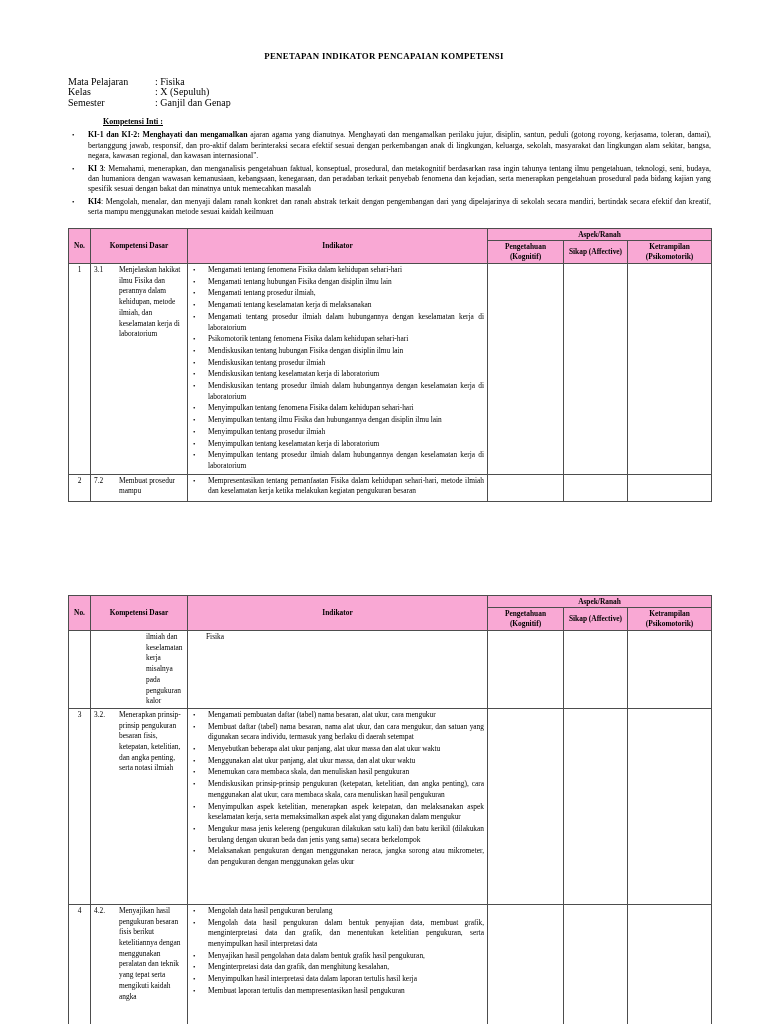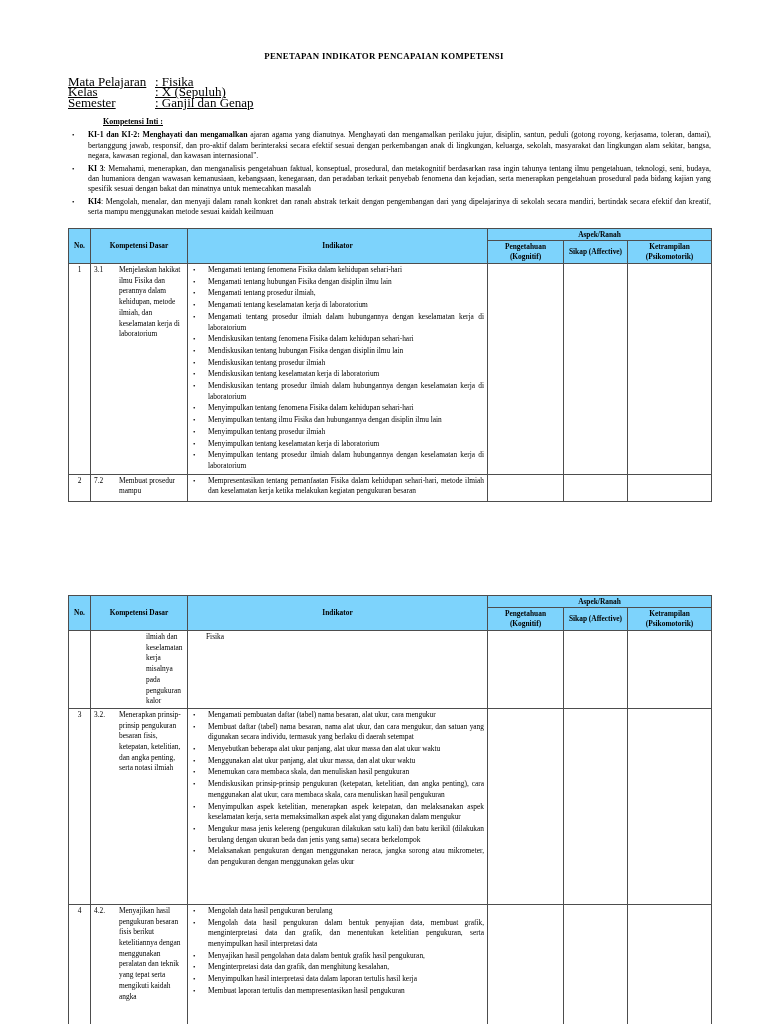--- a/index.html
+++ b/index.html
@@ -5,39 +5,39 @@
   html,body{margin:0;padding:0;}
   body{
     width:768px;height:1024px;position:relative;overflow:hidden;
     background:#ffffff;color:#000;
     font-family:"Liberation Serif","DejaVu Serif",serif;
   }
   .doc-title{
     position:absolute;top:51px;left:0;width:768px;text-align:center;
     font-weight:bold;font-size:8.8px;letter-spacing:.3px;
   }
-  .meta{position:absolute;top:77px;left:68px;font-size:13px;line-height:10.4px;text-decoration:underline;}
+  .meta{position:absolute;top:77px;left:68px;font-size:10px;line-height:10.4px;}
   .meta-row{display:flex;}
   .meta-label{width:87px;flex:none;}
   .ki{position:absolute;top:117px;left:68px;width:643px;font-size:7.8px;line-height:10.4px;}
   .ki-heading{font-weight:bold;text-decoration:underline;font-size:8px;margin-bottom:3px;padding-left:35px;}
   ul.blist{list-style:none;margin:0;padding:0;}
   ul.blist li{display:flex;margin:0 0 1px 0;}
   ul.blist .blt{flex:none;width:16px;padding-left:4px;font-size:7px;line-height:10.4px;}
   ul.blist .txt{flex:1;text-align:justify;}
   .ki ul.blist li{margin-bottom:2px;}
   table.tbl{
     position:absolute;left:68px;width:643px;border-collapse:collapse;table-layout:fixed;
     font-size:7.4px;line-height:10.7px;border:1.5px solid #3f3f3f;
   }
   .tbl1{top:228px;}
   .tbl2{top:595px;}
   table.tbl th,table.tbl td{border:1px solid #4d4d4d;padding:1px 3px;vertical-align:top;overflow:hidden;}
   table.tbl thead th{
-    background:#7dd3fc;font-weight:bold;text-align:center;vertical-align:middle;
+    background:#f9a8d4;font-weight:bold;text-align:center;vertical-align:middle;
     padding:0 2px;font-size:7.4px;line-height:9.6px;
   }
   thead tr.h1 th{height:11px;}
   thead tr.h2 th{height:22px;}
   td.no-cell{text-align:center;vertical-align:middle;}
   td.no-top{vertical-align:top;padding-top:2px;}
   .kd{display:flex;justify-content:flex-end;}
   .kd-num{flex:none;width:25px;}
   .kd-text{flex:1;}
   .kd-cont{padding-left:8px;margin-left:44px;}
@@ -127,29 +127,29 @@
             <li>
               <span class="blt">•</span>
               <span class="txt">Mengamati tentang hubungan Fisika dengan disiplin ilmu lain</span>
             </li>
             <li>
               <span class="blt">•</span>
               <span class="txt">Mengamati tentang prosedur ilmiah,</span>
             </li>
             <li>
               <span class="blt">•</span>
-              <span class="txt">Mengamati tentang keselamatan kerja di laboratorium</span>
+              <span class="txt">Mengamati tentang keselamatan kerja di melaksanakan</span>
             </li>
             <li>
               <span class="blt">•</span>
               <span class="txt">Mengamati tentang prosedur ilmiah dalam hubungannya dengan keselamatan kerja di laboratorium</span>
             </li>
             <li>
               <span class="blt">•</span>
-              <span class="txt">Mendiskusikan tentang fenomena Fisika dalam kehidupan sehari-hari</span>
+              <span class="txt">Psikomotorik tentang fenomena Fisika dalam kehidupan sehari-hari</span>
             </li>
             <li>
               <span class="blt">•</span>
               <span class="txt">Mendiskusikan tentang hubungan Fisika dengan disiplin ilmu lain</span>
             </li>
             <li>
               <span class="blt">•</span>
               <span class="txt">Mendiskusikan tentang prosedur ilmiah</span>
             </li>
             <li>

